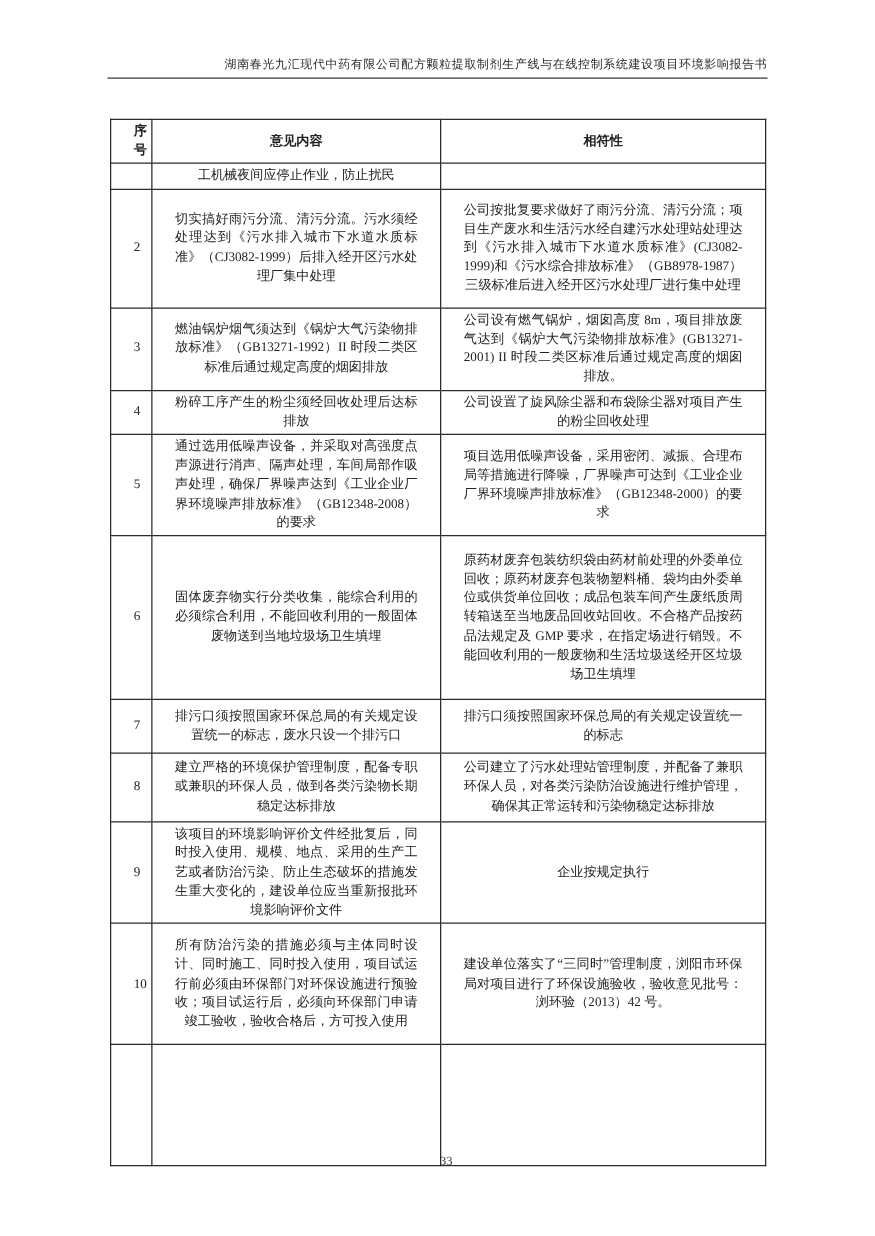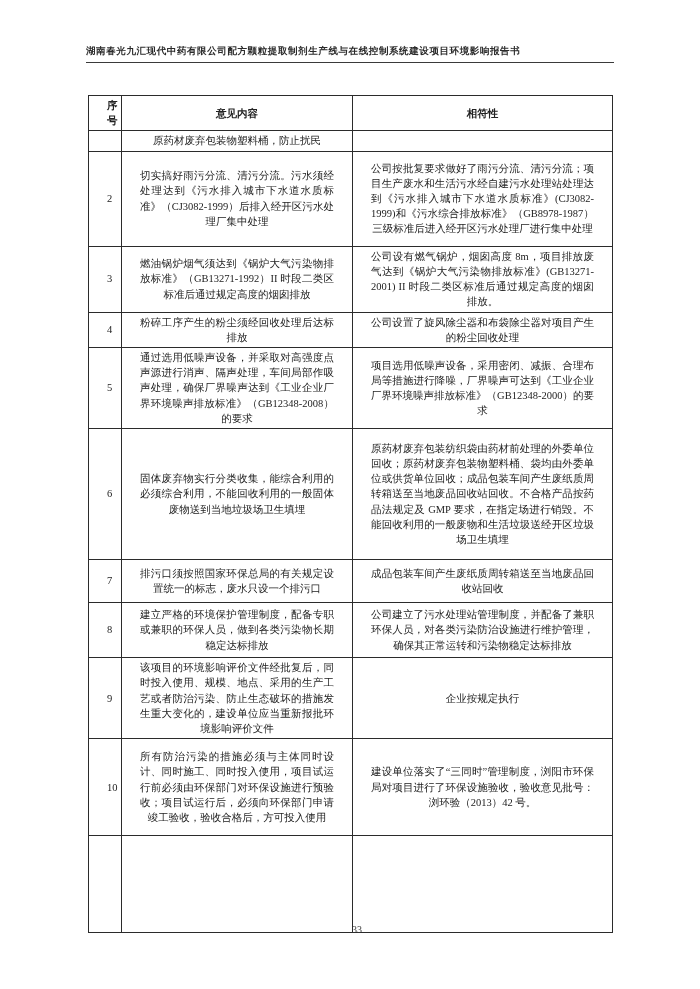--- a/index.html
+++ b/index.html
@@ -14,27 +14,27 @@
     width: 700px;
     height: 989px;
     background: #ffffff;
     overflow: hidden;
   }
   .doc-header {
     position: absolute;
     top: 45px;
     left: 86px;
     width: 528px;
+    text-align: right;
     font-size: 9.5px;
     letter-spacing: 0.6px;
     color: #2a2a2a;
     padding-bottom: 4px;
     border-bottom: 1.4px solid #3a3a3a;
     white-space: nowrap;
-    font-weight: bold;
   }
   table.report-table {
     position: absolute;
     top: 95px;
     left: 88px;
     width: 524px;
     border-collapse: collapse;
     table-layout: fixed;
     font-size: 10.5px;
     line-height: 1.45;
@@ -82,21 +82,21 @@
     <thead>
       <tr style="height:20px">
         <th>序号</th>
         <th>意见内容</th>
         <th>相符性</th>
       </tr>
     </thead>
     <tbody>
       <tr style="height:18px">
         <td class="num-cell"></td>
-        <td class="text-cell">原药材废弃包装物塑料桶，防止扰民</td>
+        <td class="text-cell">工机械夜间应停止作业，防止扰民</td>
         <td class="text-cell"></td>
       </tr>
       <tr style="height:95px">
         <td class="num-cell">2</td>
         <td class="text-cell">切实搞好雨污分流、清污分流。污水须经处理达到《污水排入城市下水道水质标准》（CJ3082-1999）后排入经开区污水处理厂集中处理</td>
         <td class="text-cell">公司按批复要求做好了雨污分流、清污分流；项目生产废水和生活污水经自建污水处理站处理达到《污水排入城市下水道水质标准》(CJ3082-1999)和《污水综合排放标准》（GB8978-1987）三级标准后进入经开区污水处理厂进行集中处理</td>
       </tr>
       <tr style="height:53px">
         <td class="num-cell">3</td>
         <td class="text-cell">燃油锅炉烟气须达到《锅炉大气污染物排放标准》（GB13271-1992）II 时段二类区标准后通过规定高度的烟囱排放</td>
@@ -113,21 +113,21 @@
         <td class="text-cell">项目选用低噪声设备，采用密闭、减振、合理布局等措施进行降噪，厂界噪声可达到《工业企业厂界环境噪声排放标准》（GB12348-2000）的要求</td>
       </tr>
       <tr style="height:131px">
         <td class="num-cell">6</td>
         <td class="text-cell">固体废弃物实行分类收集，能综合利用的必须综合利用，不能回收利用的一般固体废物送到当地垃圾场卫生填埋</td>
         <td class="text-cell">原药材废弃包装纺织袋由药材前处理的外委单位回收；原药材废弃包装物塑料桶、袋均由外委单位或供货单位回收；成品包装车间产生废纸质周转箱送至当地废品回收站回收。不合格产品按药品法规定及 GMP 要求，在指定场进行销毁。不能回收利用的一般废物和生活垃圾送经开区垃圾场卫生填埋</td>
       </tr>
       <tr style="height:43px">
         <td class="num-cell">7</td>
         <td class="text-cell">排污口须按照国家环保总局的有关规定设置统一的标志，废水只设一个排污口</td>
-        <td class="text-cell">成品包装车间产生废纸质周转箱送至当地废品回收站回收</td>
+        <td class="text-cell">排污口须按照国家环保总局的有关规定设置统一的标志</td>
       </tr>
       <tr style="height:55px">
         <td class="num-cell">8</td>
         <td class="text-cell">建立严格的环境保护管理制度，配备专职或兼职的环保人员，做到各类污染物长期稳定达标排放</td>
         <td class="text-cell">公司建立了污水处理站管理制度，并配备了兼职环保人员，对各类污染防治设施进行维护管理，确保其正常运转和污染物稳定达标排放</td>
       </tr>
       <tr style="height:73px">
         <td class="num-cell">9</td>
         <td class="text-cell">该项目的环境影响评价文件经批复后，同时投入使用、规模、地点、采用的生产工艺或者防治污染、防止生态破坏的措施发生重大变化的，建设单位应当重新报批环境影响评价文件</td>
         <td class="text-cell">企业按规定执行</td>

